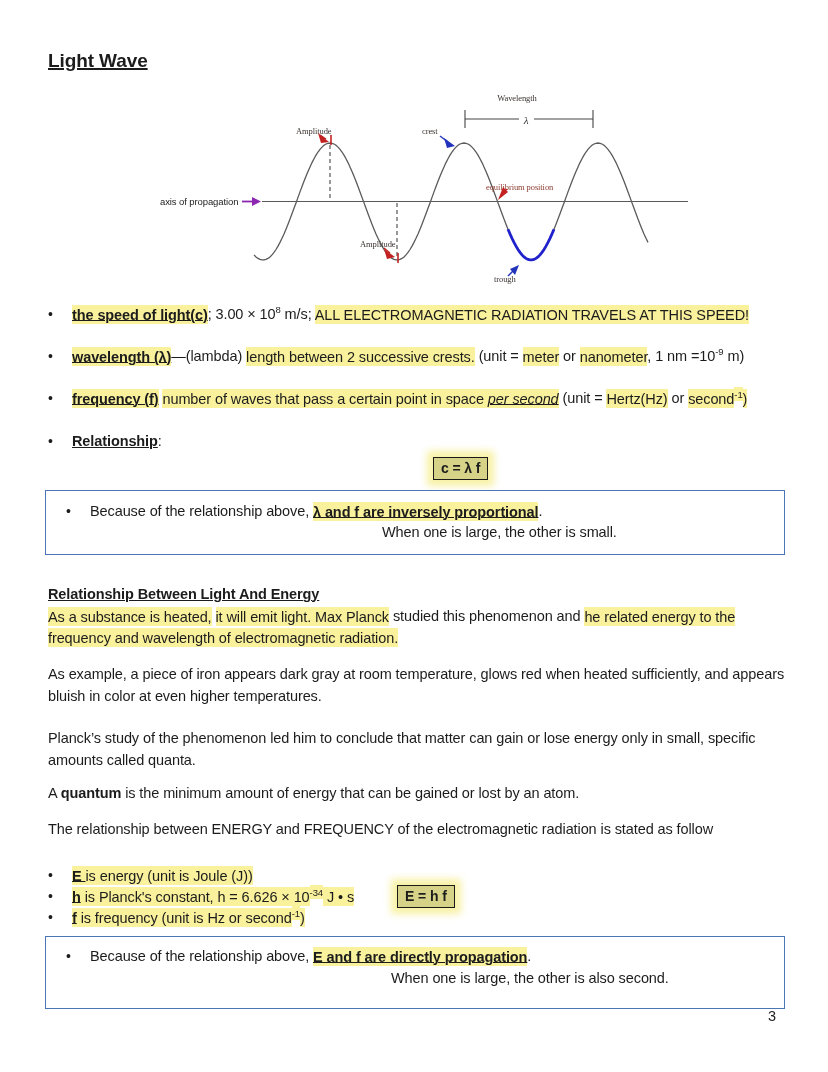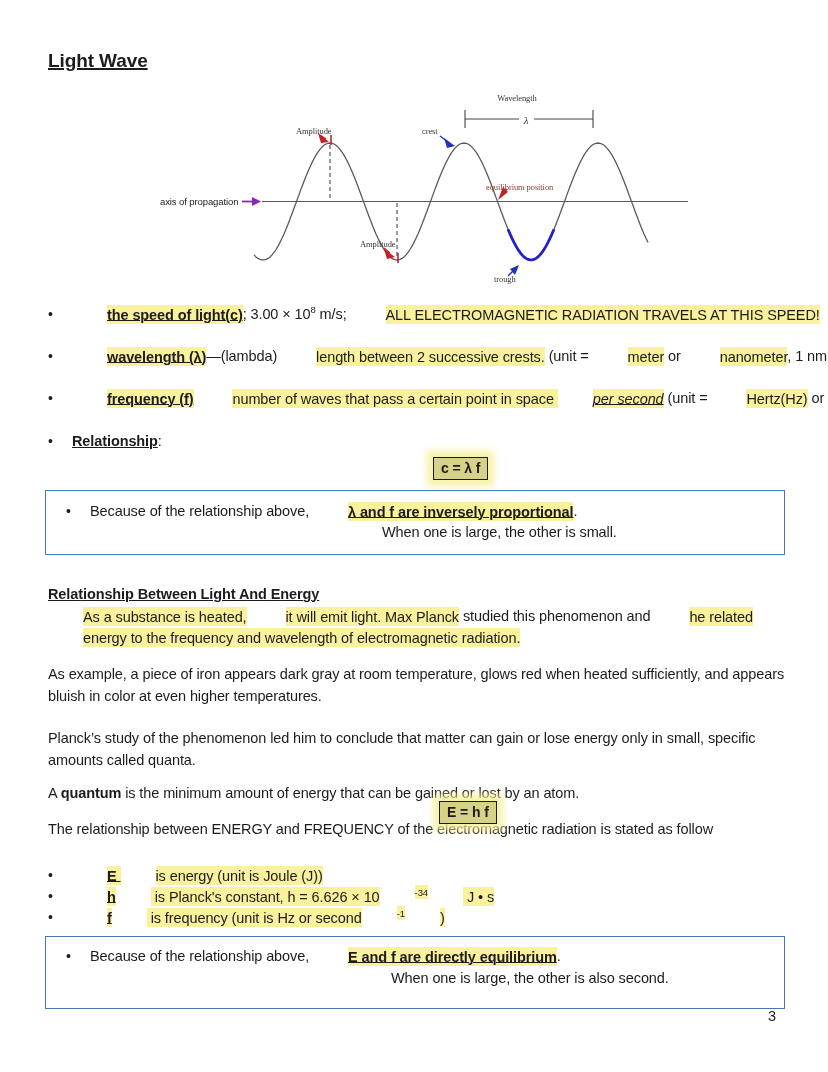--- a/index.html
+++ b/index.html
@@ -5,21 +5,21 @@
   html,body{margin:0;padding:0;background:#f2f2f2;}
   #page{
     position:relative;width:828px;height:1072px;background:#ffffff;
     font-family:"Liberation Sans",sans-serif;color:#1c1c1c;
     font-size:14.5px;letter-spacing:-0.1px;overflow:hidden;margin:0 auto;
   }
   .abs{position:absolute;}
   .b{font-weight:bold;}
   .u{text-decoration:underline;text-decoration-thickness:1.3px;}
   .i{font-style:italic;}
-  .hl{background:#f9f19c;box-decoration-break:clone;-webkit-box-decoration-break:clone;padding:1.5px 0;margin-left:35px;}
+  .hl{background:#f9f19c;box-decoration-break:clone;-webkit-box-decoration-break:clone;padding:1.5px 0;}
   sup{font-size:9.5px;line-height:0;}
   .title{font-size:19px;font-weight:bold;text-decoration:underline;text-decoration-thickness:1.5px;}
   .bullet-row{left:48px;display:flex;align-items:flex-start;width:760px;}
   .dot{width:24px;flex:0 0 24px;font-size:14px;line-height:18px;}
   .bt{line-height:18px;}
   .nowrap{white-space:nowrap;}
   .para{left:48px;width:750px;line-height:21.5px;}
   .heading2{font-weight:bold;text-decoration:underline;text-decoration-thickness:1.3px;line-height:21.5px;}
   .formula-box{
     background:#d6d388;border:1.5px solid #1a1a1a;padding:2px 7px 3px 7px;
@@ -109,38 +109,38 @@
     <div class="note-line2" style="left:336px;top:32px;">When one is large, the other is small.</div>
   </div>
 
   <div class="abs heading2" style="left:48px;top:584px;">Relationship Between Light And Energy</div>
   <div class="abs para" style="top:664px;">As example, a piece of iron appears dark gray at room temperature, glows red when heated sufficiently, and appears bluish in color at even higher temperatures.</div>
   <div class="abs para" style="top:606px;"><span class="hl">As a substance is heated,</span><span> </span><span class="hl">it will emit light. Max Planck</span><span> studied this phenomenon and </span><span class="hl">he related energy to the frequency and wavelength of electromagnetic radiation.</span></div>
   <div class="abs para" style="top:728px;">Planck’s study of the phenomenon led him to conclude that matter can gain or lose energy only in small, specific amounts called quanta.</div>
   <div class="abs para" style="top:783px;"><span>A </span><span class="b">quantum</span><span> is the minimum amount of energy that can be gained or lost by an atom.</span></div>
   <div class="abs para" style="top:819px;">The relationship between ENERGY and FREQUENCY of the electromagnetic radiation is stated as follow</div>
 
-  <div class="abs formula-box" style="left:397px;top:801px;margin-left:42px;">E = h f</div>
+  <div class="abs formula-box" style="left:397px;top:885px;">E = h f</div>
 
   <div class="abs bullet-row" style="top:866px;">
     <span class="dot">•</span>
     <div class="bt nowrap"><span class="hl b u">E </span><span class="hl">is energy (unit is Joule (J))</span></div>
   </div>
   <div class="abs bullet-row" style="top:887px;">
     <span class="dot">•</span>
     <div class="bt nowrap"><span class="hl b u">h</span><span class="hl"> is Planck's constant, h = 6.626 × 10</span><sup class="hl">-34</sup><span class="hl"> J • s</span></div>
   </div>
   <div class="abs bullet-row" style="top:908px;">
     <span class="dot">•</span>
     <div class="bt nowrap"><span class="hl b u">f</span><span class="hl"> is frequency (unit is Hz or second</span><sup class="hl">-1</sup><span class="hl">)</span></div>
   </div>
 
   <div class="abs note-box" style="top:936px;height:71px;">
     <div class="note-line1" style="top:10px;">
       <span class="dot">•</span>
-      <div class="bt"><span>Because of the relationship above, </span><span class="hl b u">E and f are directly equilibrium</span><span>.</span></div>
+      <div class="bt"><span>Because of the relationship above, </span><span class="hl b u">E and f are directly propagation</span><span>.</span></div>
     </div>
     <div class="note-line2" style="left:345px;top:32px;">When one is large, the other is also second.</div>
   </div>
 
   <div class="abs pagenum" style="left:768px;top:1008px;">3</div>
 
 </div>
 
 </body></html>

